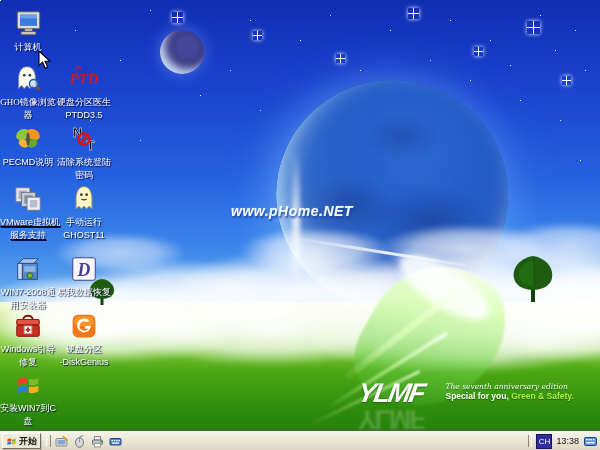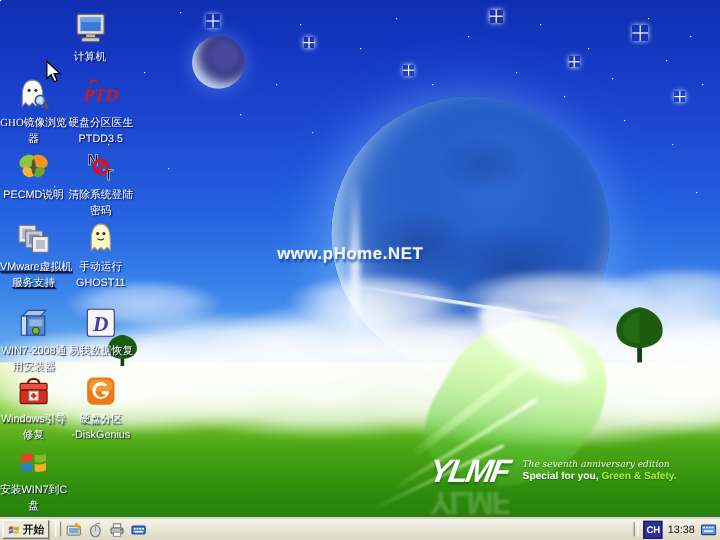--- a/index.html
+++ b/index.html
@@ -54,27 +54,27 @@
     background:linear-gradient(90deg,rgba(235,255,210,.05),rgba(225,255,190,.8) 60%,rgba(255,255,255,.9));}
   .sw-tail2{position:absolute;left:318px;top:368px;width:140px;height:4px;transform:rotate(-32deg);
     border-radius:4px;filter:blur(1px);
     background:linear-gradient(90deg,rgba(235,255,210,.02),rgba(210,250,170,.7) 60%,rgba(255,255,255,.8));}
   .sw-tail3{position:absolute;left:306px;top:396px;width:120px;height:3px;transform:rotate(-26deg);
     border-radius:4px;filter:blur(1px);
     background:linear-gradient(90deg,rgba(235,255,210,.02),rgba(200,245,160,.6) 65%,rgba(245,255,235,.75));}
 
   #watermark{position:absolute;left:231px;top:203px;z-index:6;font-size:14px;font-weight:bold;
     color:#eef6ff;letter-spacing:.5px;
-    text-shadow:1px 2px 2px rgba(20,60,150,.85),0 0 1px rgba(255,255,255,.8);}
+    text-shadow:1px 2px 2px rgba(20,60,150,.85),0 0 1px rgba(255,255,255,.8);font-style:italic;}
   #logo{position:absolute;left:358px;top:380px;z-index:6;display:flex;align-items:flex-start;}
   .brand{font-weight:900;font-style:italic;font-size:27px;line-height:26px;letter-spacing:-2px;
     color:#fff;transform:skewX(-10deg);text-shadow:0 1px 2px rgba(10,60,10,.5);}
   .brand-r{font-weight:900;font-style:italic;font-size:27px;line-height:26px;letter-spacing:-2px;
     color:#fff;transform:skewX(-10deg) scaleY(-1);opacity:.20;filter:blur(1px);}
-  .logo-right{margin-left:12px;padding-top:2px;}
+  .logo-right{margin-left:22px;padding-top:2px;}
   .tagline{font-family:"DejaVu Serif",serif;font-style:italic;font-size:7.5px;color:#f4fff0;
     text-shadow:0 1px 1px rgba(10,60,10,.6);white-space:nowrap;}
   .slogan{font-size:8.5px;font-weight:bold;color:#fff;white-space:nowrap;
     text-shadow:0 1px 1px rgba(10,60,10,.6);}
   .slogan .green{color:#aef23c;}
 
   
   .cell{position:absolute;width:56px;text-align:center;z-index:8;}
   .cell .ic{width:34px;height:32px;margin:0 auto;display:flex;align-items:center;justify-content:center;}
   .cell .lbl{margin-top:2px;font-size:9px;line-height:11px;color:#fff;white-space:nowrap;
@@ -91,21 +91,21 @@
   #start-btn{margin-left:2px;height:14px;min-width:30px;background:#ece9d8;
     border:1px solid;border-color:#ffffff #6f6d60 #6f6d60 #ffffff;
     display:flex;align-items:center;gap:2px;padding:0 3px;box-shadow:1px 1px 0 rgba(0,0,0,.12);}
   #start-btn span{font-size:9px;font-weight:bold;color:#111;line-height:12px;}
   .ql-handle{width:3px;height:12px;margin:0 3px 0 5px;border-left:1px solid #fff;border-right:1px solid #8a887c;}
   .ql{width:14px;height:14px;margin-right:4px;display:flex;align-items:center;justify-content:center;}
   .tb-space{flex:1;}
   .tray-sep{width:2px;height:12px;border-left:1px solid #8a887c;border-right:1px solid #fff;margin:0 4px 0 2px;}
   #tray{display:flex;align-items:center;gap:4px;padding-right:3px;}
   #ch-badge{width:14px;height:13px;background:#2e2e9e;border:1px solid #14145a;
-    color:#fff;font-size:8px;font-weight:bold;display:flex;align-items:center;justify-content:center;line-height:13px;}
+    color:#fff;font-size:8px;font-weight:normal;display:flex;align-items:center;justify-content:center;line-height:13px;}
   #clock{font-size:9px;color:#111;}
 </style>
 </head>
 <body>
 
 <div id="screen">
 
   <div id="sky"></div>
   <div class="stars1"></div>
   <div class="sp" style="left:172px;top:12px;width:11px;height:11px;"></div>
@@ -160,21 +160,21 @@
     <div>
       <div class="brand">YLMF</div>
       <div class="brand-r">YLMF</div>
     </div>
     <div class="logo-right">
       <div class="tagline">The seventh anniversary edition</div>
       <div class="slogan"><span>Special for you, </span><span class="green">Green &amp; Safety.</span></div>
     </div>
   </div>
 
-  <div class="cell" style="left:0;top:8px;margin-left:47px;">
+  <div class="cell" style="left:0;top:8px;">
     <div class="ic">
       <svg width="31" height="30" viewBox="0 0 32 32">
         <rect x="4" y="3" width="24" height="18" rx="1.5" fill="#dedbd2" stroke="#5f5c52"></rect>
         <rect x="7" y="6" width="18" height="12" fill="#3a7ad8"></rect>
         <rect x="7" y="6" width="18" height="4" fill="#6aa2ea"></rect>
         <rect x="12" y="21" width="8" height="3" fill="#b8b5aa"></rect>
         <rect x="8" y="24" width="16" height="3.5" rx="1" fill="#cac7bc" stroke="#5f5c52"></rect>
       </svg>
     </div>
     <div class="lbl">计算机</div>

